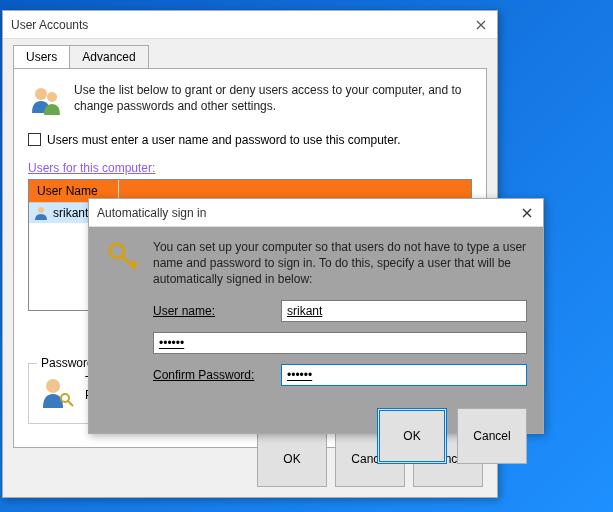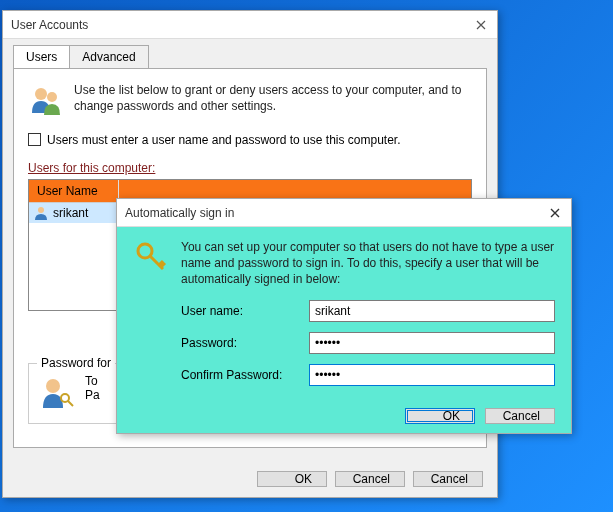--- a/index.html
+++ b/index.html
@@ -17,42 +17,42 @@
 .tab.active { background: #fff; position: relative; z-index: 2; }
 .tabbody { background: #fff; margin: 0 10px 10px 10px; border: 1px solid #aaa; padding: 14px; min-height: 380px; position: relative; }
 
 .intro { display: flex; gap: 10px; align-items: flex-start; margin-bottom: 14px; }
 .icon-users { width: 36px; height: 36px; flex-shrink: 0; }
 .intro p { color: #222; line-height: 1.3; }
 
 .chk { display: flex; align-items: flex-start; gap: 6px; margin-bottom: 14px; }
 .chk-box { width: 13px; height: 13px; border: 1px solid #333; background: #fff; }
 
-.lbl-section { margin-bottom: 4px; text-decoration: underline; color: #7f1d1d; }
+.lbl-section { margin-bottom: 4px; text-decoration: underline; color: #8b5cf6; }
 .listbox { border: 1px solid #888; background: #fff; height: 132px; }
 .listhead { display: flex; border-bottom: 1px solid #ccc; background: #f97316; }
 .listhead div { padding: 4px 8px; border-right: 1px solid #ddd; }
 .col1 { width: 90px; }
 .listrow { display: flex; align-items: center; background: #cde8ff; padding: 2px 4px; }
 .listrow .uicon { width: 16px; height: 16px; margin-right: 4px; }
 
 .pwgroup { border: 1px solid #ccc; padding: 10px; margin-top: 52px; position: relative; }
 .pwgroup-label { position: absolute; top: -8px; left: 8px; background: #fff; padding: 0 4px; }
 .pwgroup-inner { display: flex; gap: 10px; align-items: flex-start; }
 
 .btnrow { position: absolute; right: 14px; bottom: 10px; display: flex; gap: 8px; }
-.btn { min-width: 70px; padding: 0 14px; background: #e1e1e1; border: 1px solid #adadad; text-align: right; cursor: default; }
+.btn { min-width: 70px; padding: 20px 14px; background: #e1e1e1; border: 1px solid #adadad; text-align: center; cursor: default; }
 .btn.primary { border: 1px solid #0078d7; outline: 1px solid #0078d7; outline-offset: -3px; }
 
 
-.win-modal { left: 116px; top: 190px; width: 456px; height: 236px; background: #5eead4; z-index: 10; }
+.win-modal { left: 88px; top: 190px; width: 456px; height: 236px; background: #a3a3a3; z-index: 10; }
 .modal-body { padding: 12px 16px; display: flex; gap: 12px; }
 .modal-body .keyicon { width: 36px; height: 36px; flex-shrink: 0; }
 .modal-text { line-height: 1.35; color: #222; }
-.form { padding: 0 16px 12px 64px; }
+.form { padding: 0 16px 12px 64px; text-decoration: underline; }
 .form-row { display: flex; align-items: center; margin-bottom: 10px; }
 .form-row label { width: 128px; }
 .form-row input { flex: 1; border: 1px solid #7a7a7a; padding: 3px 5px; font-size: 12px; height: 22px; }
 .form-row input.focus { border: 1px solid #0078d7; }
 .modal-btns { display: flex; gap: 10px; justify-content: flex-end; padding: 0 16px 12px 0; }
 </style>
 </head>
 <body>
 
 <div class="win win-main">
@@ -150,21 +150,20 @@
     </span>
     <p class="modal-text">You can set up your computer so that users do not have to type a user name and password to sign in. To do this, specify a user that will be automatically signed in below:</p>
   </div>
 
   <div class="form">
     <div class="form-row">
       <label>User name:</label>
       <input type="text" value="srikant" style="">
     </div>
     <div class="form-row">
-      <label>Password:</label>
       <input type="text" value="••••••" style="">
     </div>
     <div class="form-row">
       <label>Confirm Password:</label>
       <input type="text" class="focus" value="••••••" style="">
     </div>
   </div>
 
   <div class="modal-btns">
     <div class="btn primary">OK</div>

